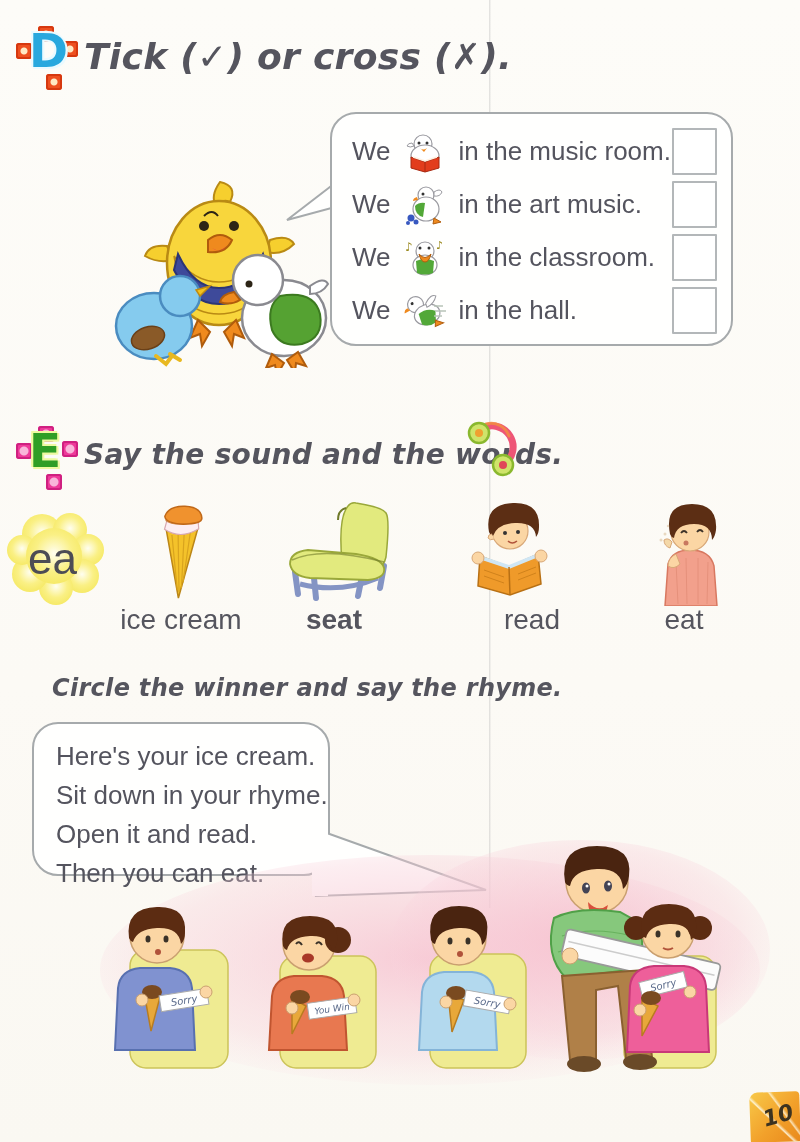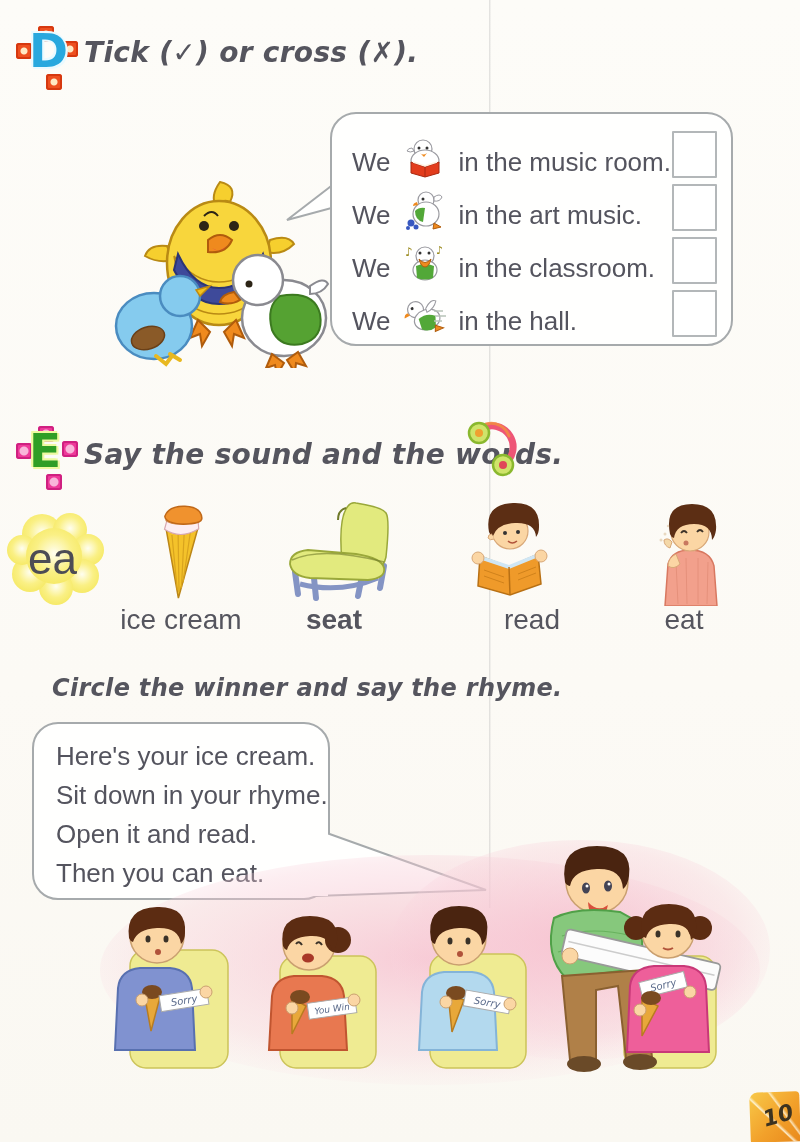--- a/index.html
+++ b/index.html
@@ -18,32 +18,32 @@
   .sq1{left:22px;top:0;} .sq2{left:0;top:17px;} .sq3{left:46px;top:15px;} .sq4{left:30px;top:48px;}
   .badge-letter{position:absolute;left:13px;top:1px;font-family:"DejaVu Sans",sans-serif;
     font-size:47px;font-weight:bold;line-height:1;}
   .badge-d .badge-letter{color:#28a8de;
     text-shadow:-2px 0 0 #eafaff,2px 0 0 #eafaff,0 -2px 0 #eafaff,0 2px 0 #eafaff,2px 2px 0 #eafaff,-2px -2px 0 #eafaff;}
   .badge-e .badge-letter{color:#2f9e26;
     text-shadow:-2px 0 0 #eef9a0,2px 0 0 #eef9a0,0 -2px 0 #eef9a0,0 2px 0 #eef9a0,2px 2px 0 #eef9a0,-2px -2px 0 #eef9a0;}
   
   .h-comic{position:absolute;font-family:"DejaVu Sans",sans-serif;font-style:italic;
     font-weight:700;color:#55555e;letter-spacing:.3px;white-space:nowrap;}
-  #heading-d{left:84px;top:36px;font-size:28px;}
+  #heading-d{left:84px;top:36px;font-size:36px;}
   #heading-e{left:84px;top:438px;font-size:28px;}
   #instruction{left:40px;top:674px;font-size:24px;margin-left:12px;}
   
   .bubble{position:absolute;background:#fffffe;border:2px solid #a6aaac;border-radius:26px;box-sizing:border-box;}
   #bubble1{left:330px;top:112px;width:403px;height:234px;padding:11px 14px 10px 20px;}
-  .sent-row{display:flex;align-items:flex-end;height:53px;font-size:26px;color:#54545e;}
+  .sent-row{display:flex;align-items:center;height:53px;font-size:26px;color:#54545e;}
   .sent-row .w-we{margin-right:13px;}
   .duck-ico{width:42px;height:42px;margin-right:13px;flex:0 0 auto;}
   .checkbox{margin-left:auto;width:41px;height:43px;border:2px solid #b3b7b9;background:#fff;border-radius:1px;}
   .tail{position:absolute;}
-  #bubble2{left:32px;top:722px;width:298px;height:178px;padding:13px 8px 0 22px;}
+  #bubble2{left:32px;top:722px;width:298px;height:154px;padding:13px 8px 0 22px;}
   .rhyme-line{font-size:26px;color:#54545e;line-height:39px;white-space:nowrap;}
   
   .word-label{position:absolute;top:604px;transform:translateX(-50%);
     font-size:28px;color:#55555e;white-space:nowrap;}
   .art{position:absolute;}
   .ea-text{position:absolute;left:28px;top:534px;font-size:44px;color:#4c4c55;}
   
   .page-tab{position:absolute;left:750px;top:1092px;width:50px;height:50px;
     background:linear-gradient(135deg,#f8c949 0%,#f2a12b 55%,#e8891c 100%);
     border-radius:8px 4px 0 2px;transform:rotate(-2deg);}

